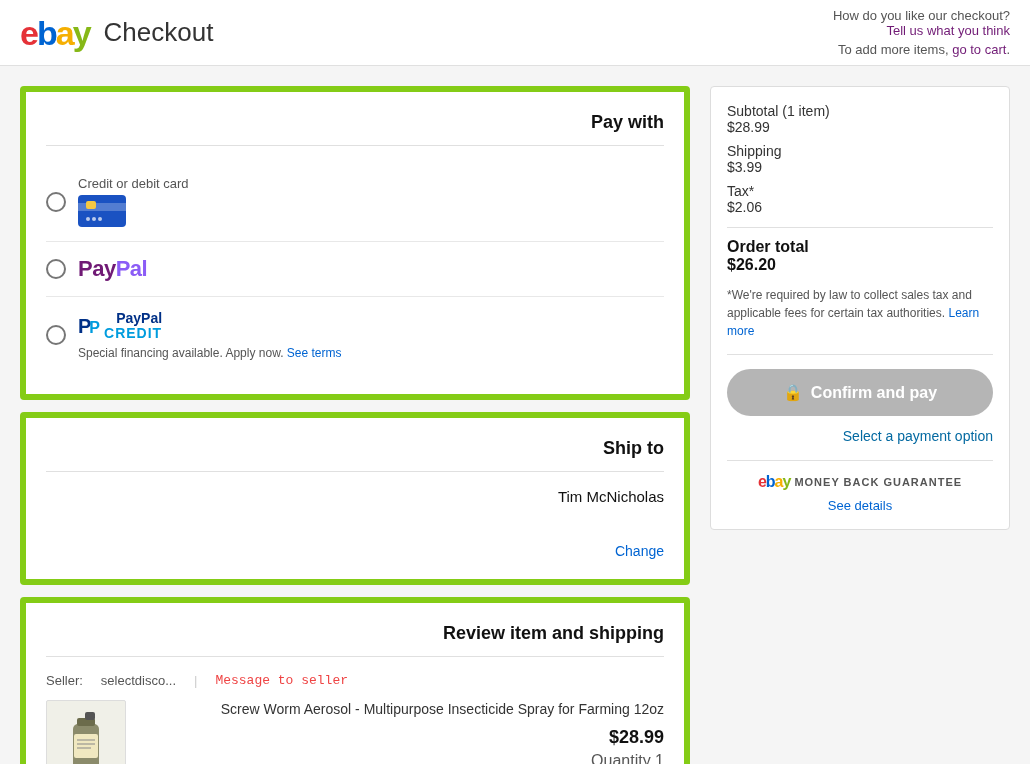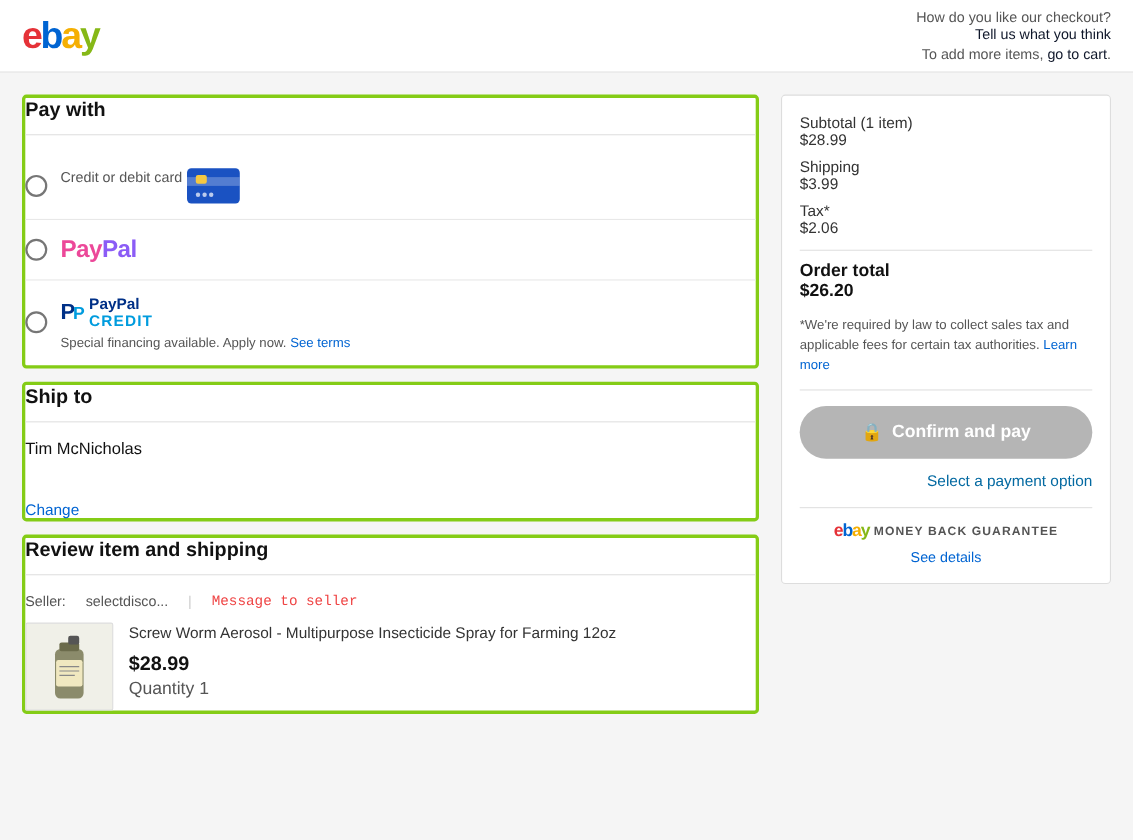--- a/index.html
+++ b/index.html
@@ -41,21 +41,21 @@
       font-weight: 400;
       color: #333;
       margin-left: 6px;
     }
     .header-right {
       text-align: right;
       font-size: 13px;
       color: #555;
     }
     .header-right a {
-      color: #0f172a;
+      color: #701a75;
       text-decoration: none;
     }
     .header-top-line { display: block; }
     .header-bottom-line { display: block; margin-top: 4px; }
 
     
     .main-container {
       display: flex;
       gap: 20px;
       padding: 20px;
@@ -73,22 +73,24 @@
 
     
     .right-column {
       width: 300px;
       flex-shrink: 0;
     }
 
     
     .card {
       background: #fff;
-      border: 3px solid #84cc16;
+      border: 6px solid #84cc16;
       border-radius: 4px;
+      padding: 20px;
+      text-align: right;
     }
 
     .card-title {
       font-size: 18px;
       font-weight: 600;
       color: #111;
       margin-bottom: 16px;
       padding-bottom: 12px;
       border-bottom: 1px solid #e0e0e0;
     }
@@ -163,21 +165,21 @@
     
     .paypal-logo {
       display: flex;
       align-items: center;
     }
     .paypal-text {
       font-size: 22px;
       font-weight: bold;
       letter-spacing: -0.5px;
     }
-    .paypal-pay { color: #ec4899; }
+    .paypal-pay { color: #701a75; }
     .paypal-pal { color: #8b5cf6; }
 
     
     .paypal-credit-logo {
       display: flex;
       align-items: center;
       gap: 0;
     }
     .paypal-credit-icon {
       display: flex;
@@ -393,41 +395,42 @@
 <body>
 
 <header class="header">
   <div class="header-logo">
     <div class="ebay-logo">
       <span class="ebay-e">e</span>
       <span class="ebay-b">b</span>
       <span class="ebay-a">a</span>
       <span class="ebay-y">y</span>
     </div>
+    <span class="checkout-label">Checkout</span>
   </div>
   <div class="header-right">
     <span class="header-top-line">How do you like our checkout?</span>
     <a href="#" class="header-top-line">Tell us what you think</a>
     <span class="header-bottom-line">
       <span>To add more items,</span>
       <a href="#">go to cart</a><span>.</span>
     </span>
   </div>
 </header>
 
 <div class="main-container">
 
   <div class="left-column">
 
     <div class="card">
       <div class="card-title">Pay with</div>
 
       <div class="payment-option">
         <div class="radio-btn"></div>
-        <div style="display:flex;flex-direction:row;gap:4px;">
+        <div style="display:flex;flex-direction:column;gap:4px;">
           <span style="font-size:13px;color:#555;">Credit or debit card</span>
           <div class="credit-card-icon">
             <div class="credit-card-chip"></div>
             <div class="credit-card-dots">
               <div class="credit-card-dot"></div>
               <div class="credit-card-dot"></div>
               <div class="credit-card-dot"></div>
             </div>
           </div>
         </div>

